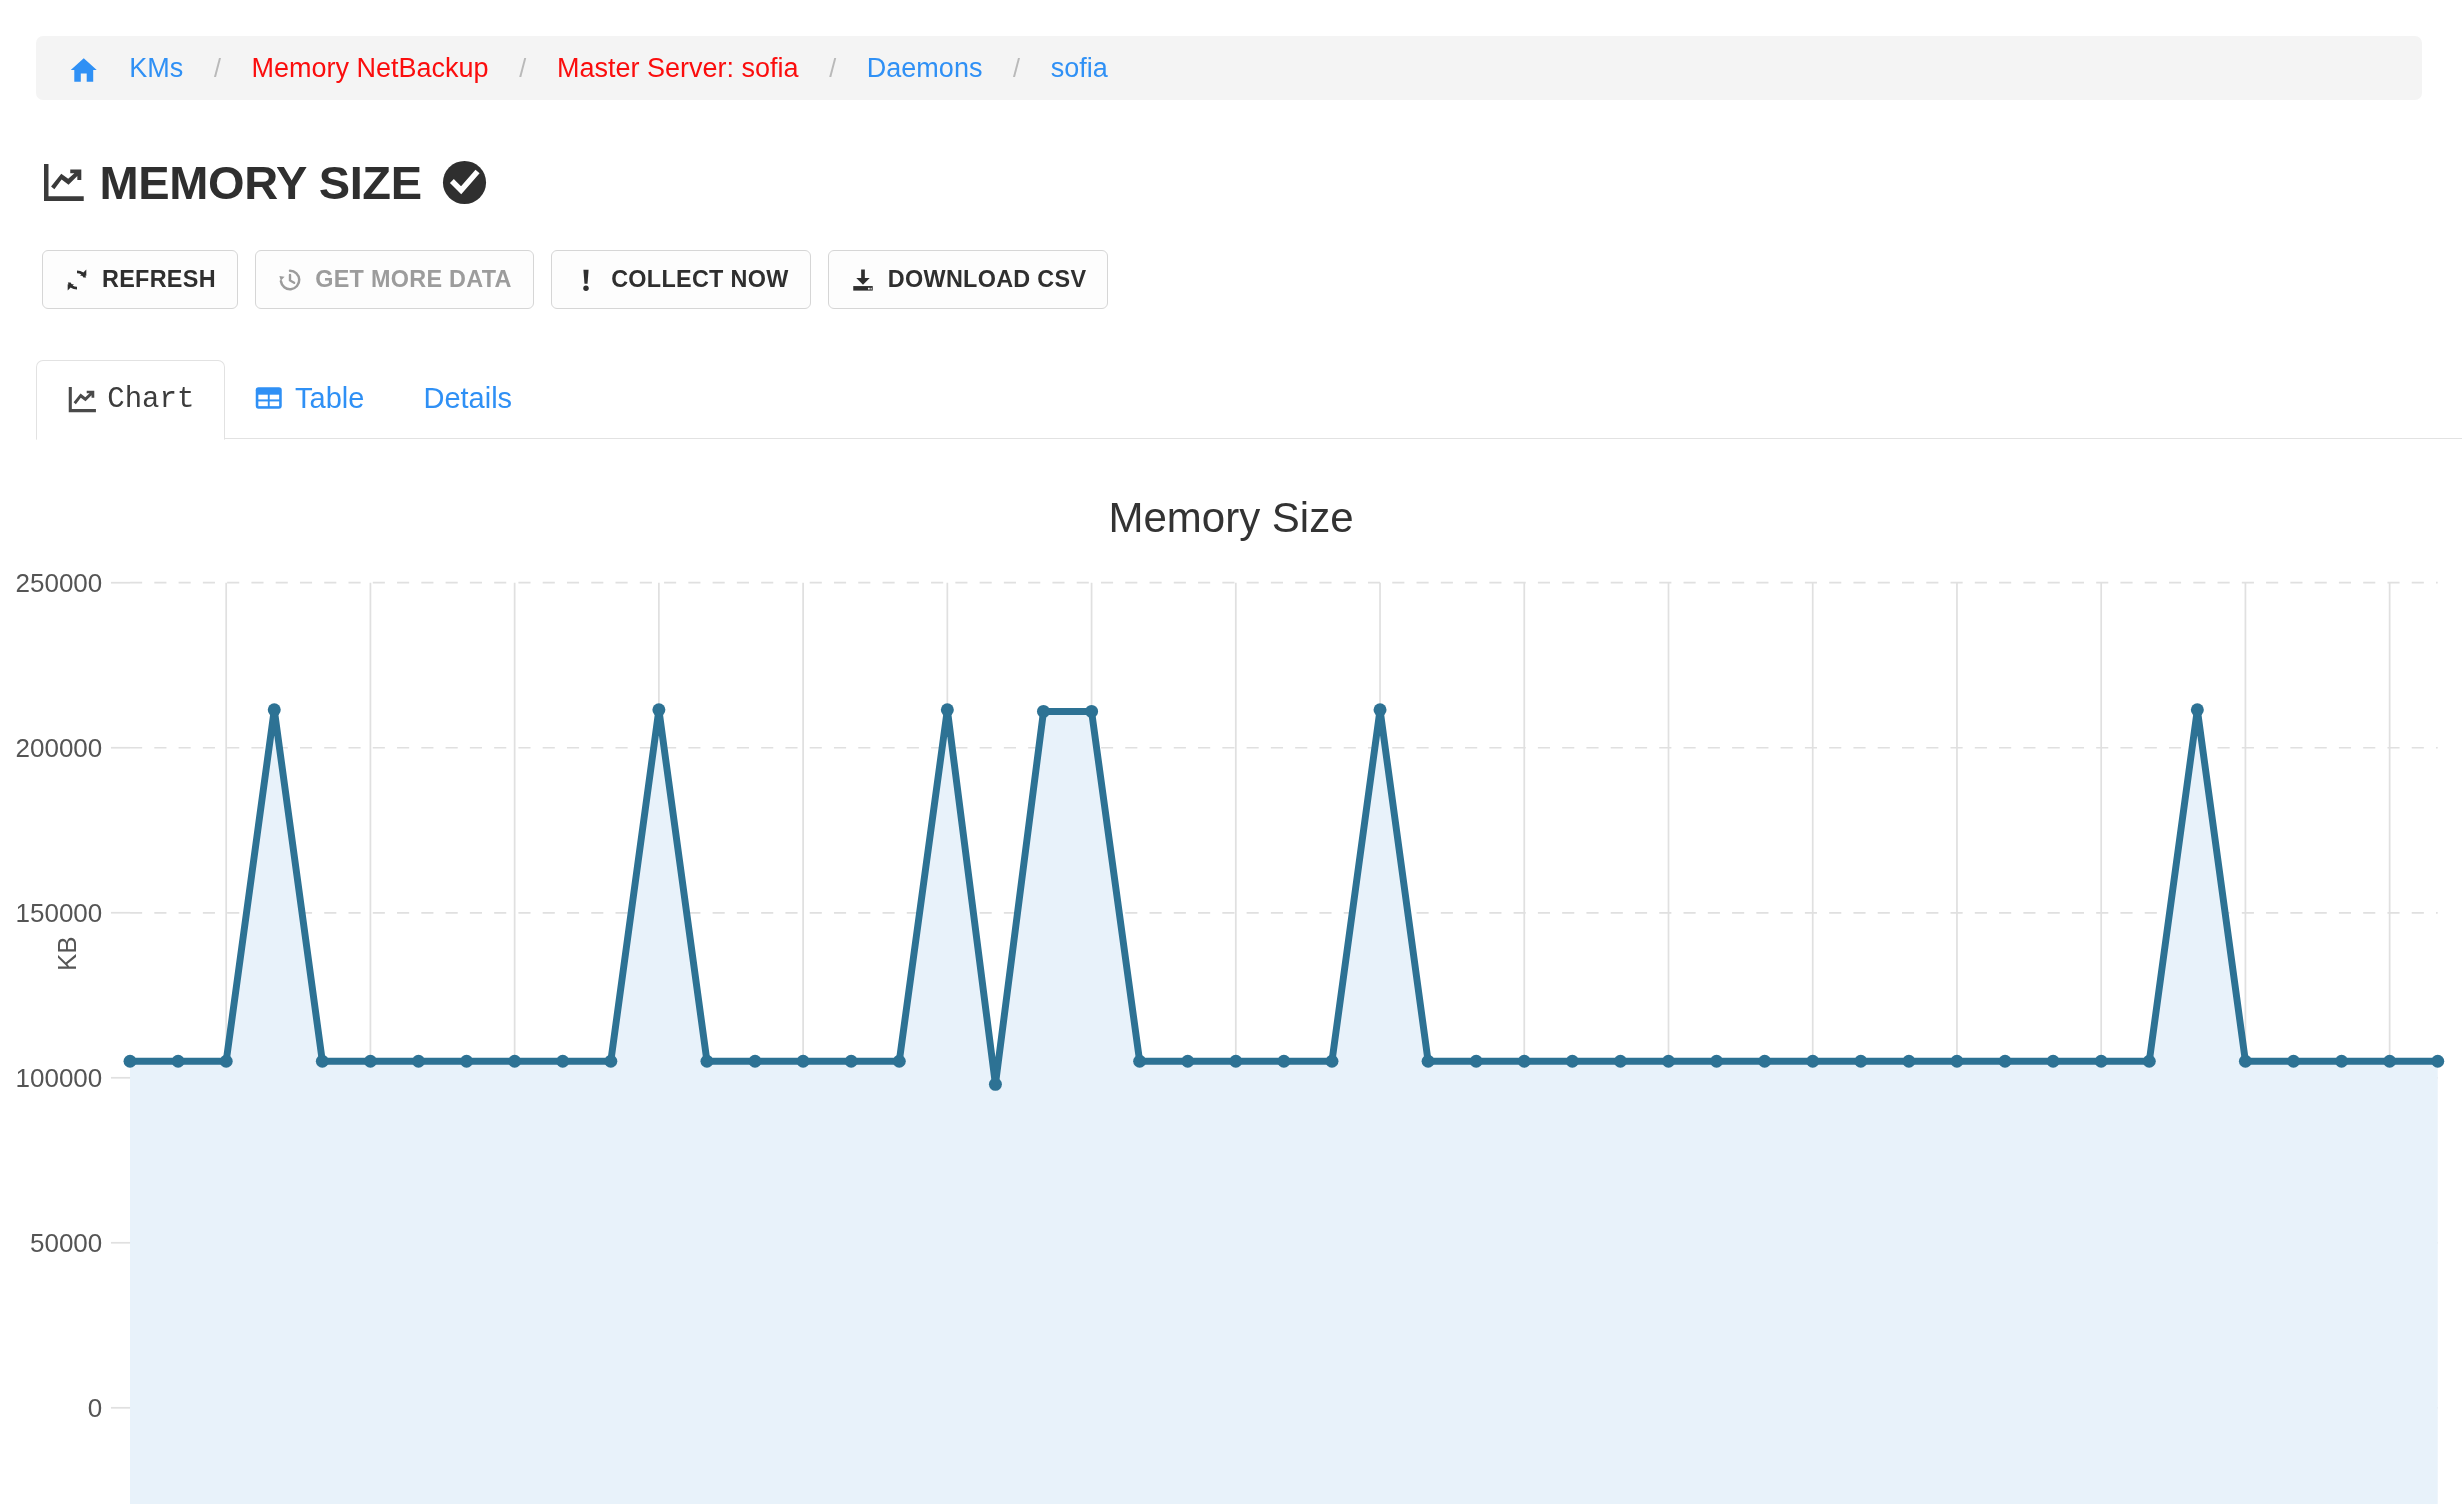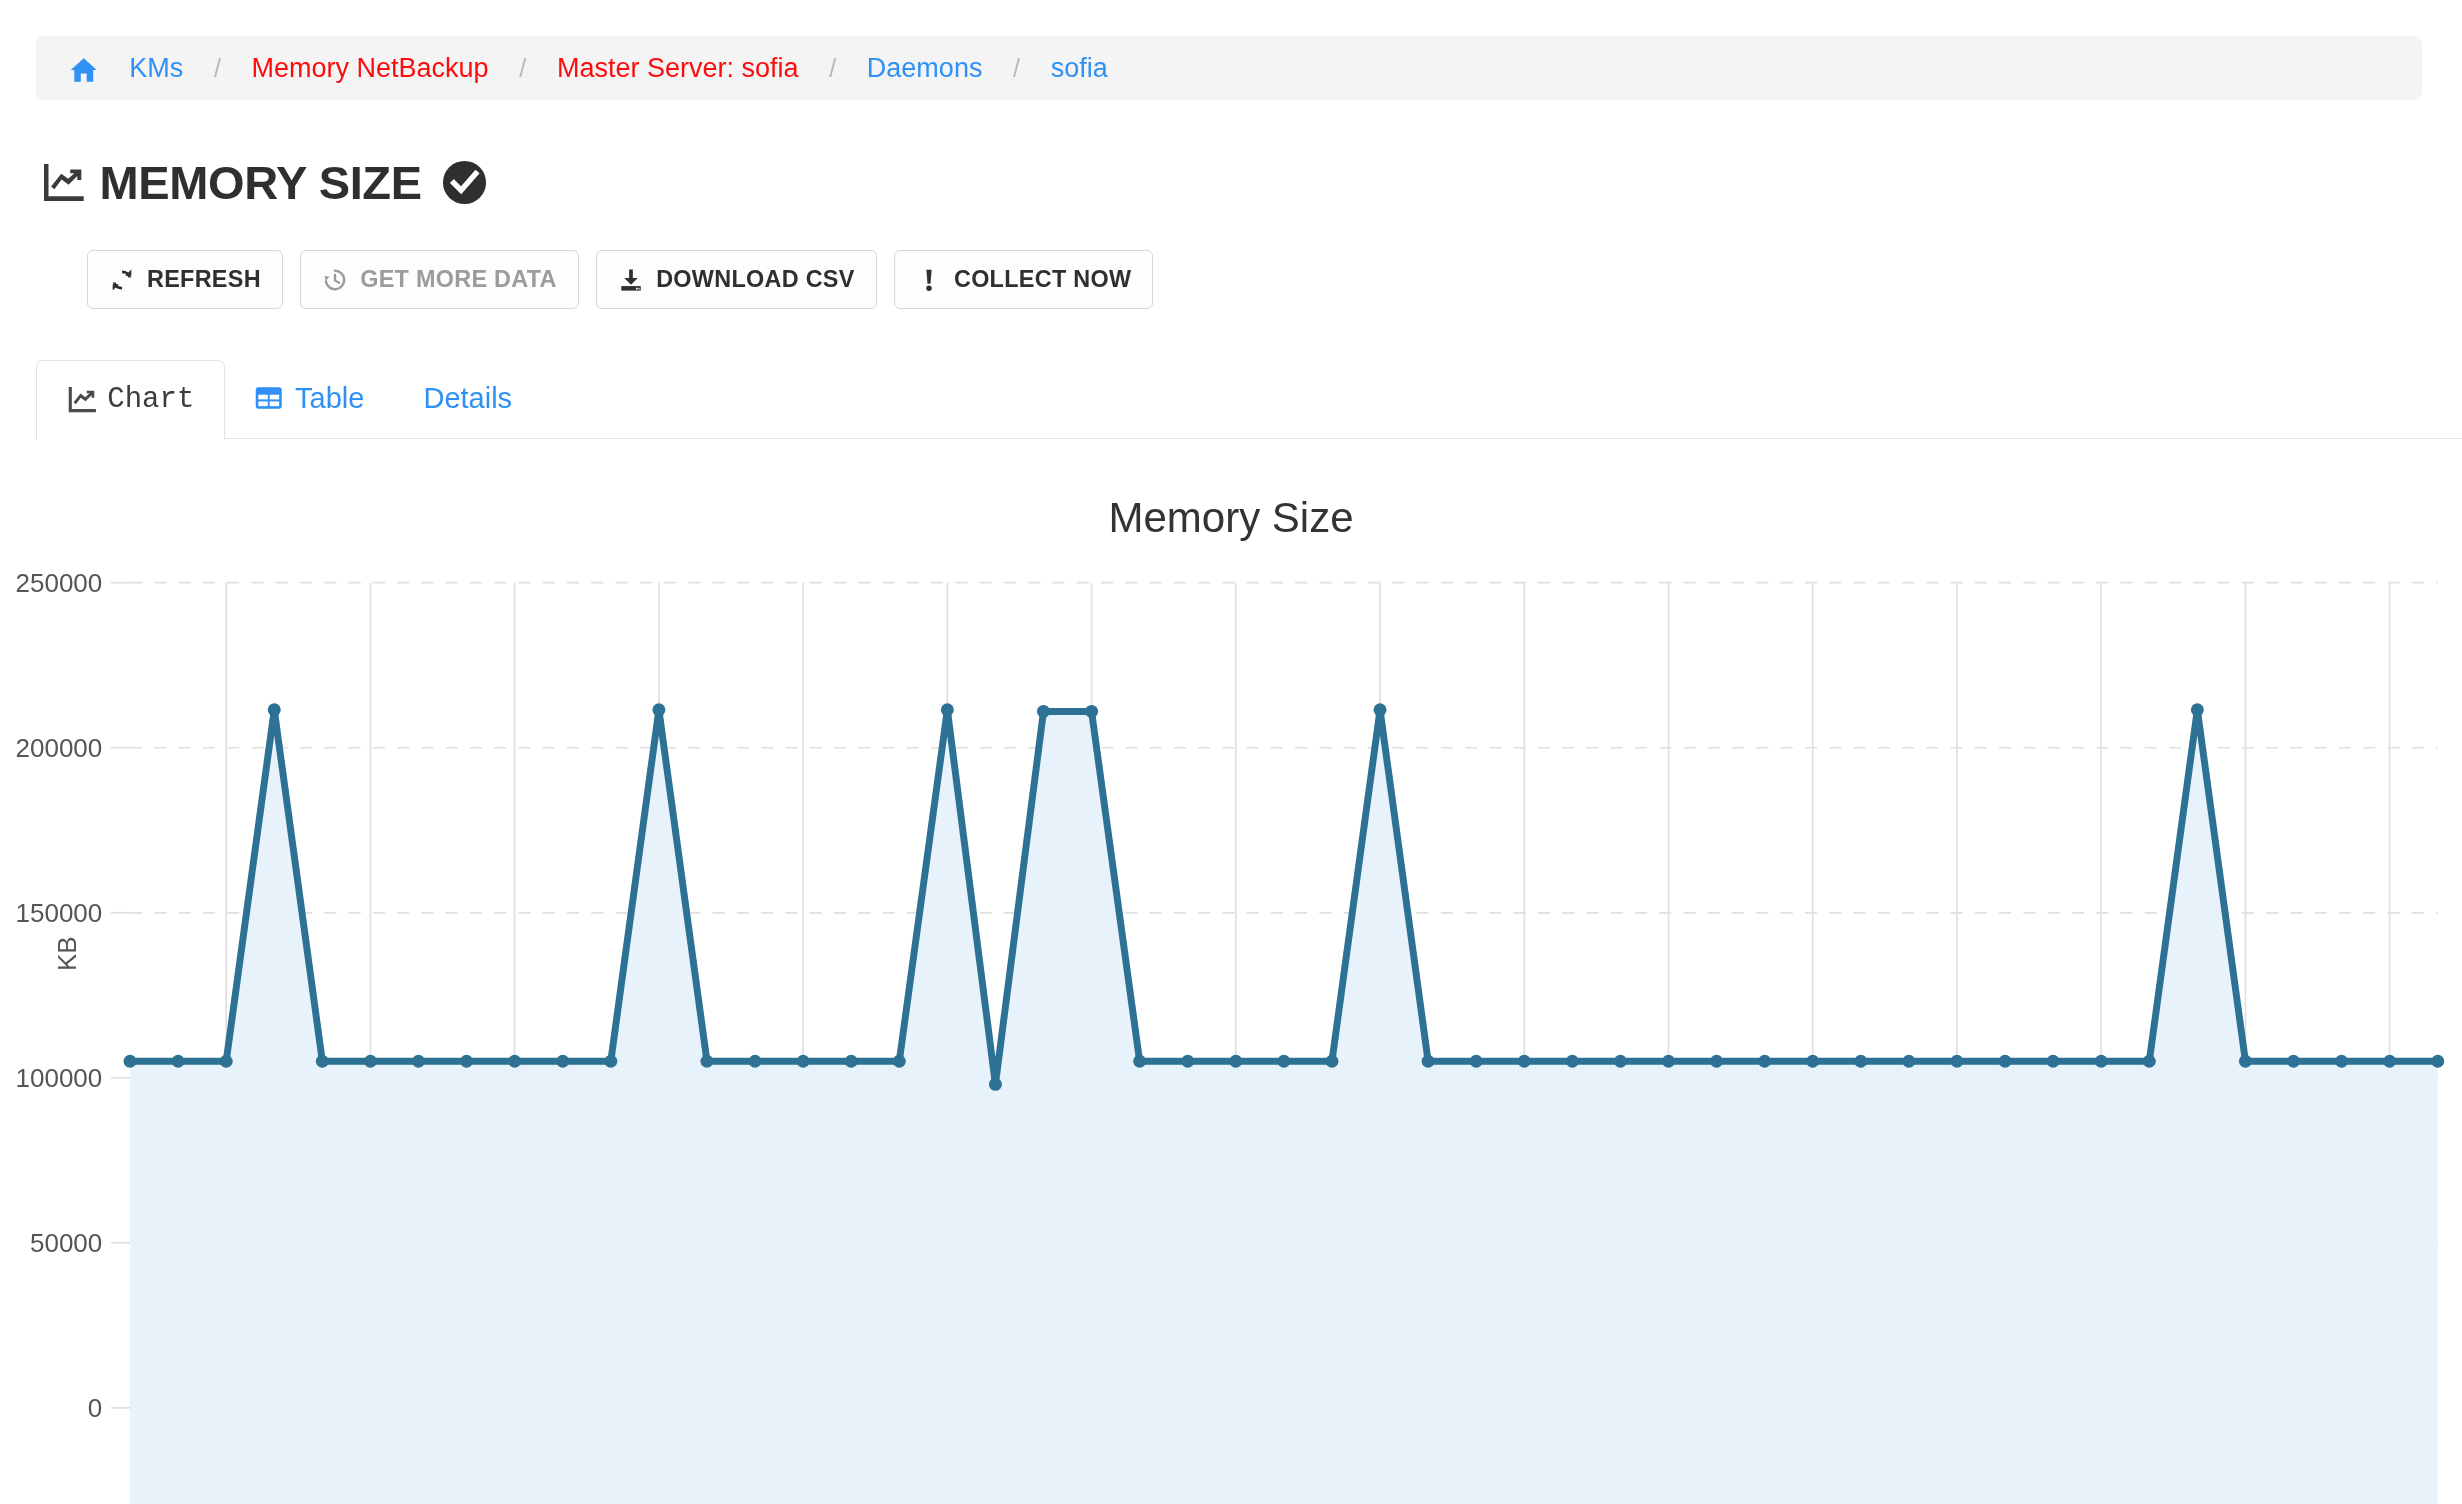--- a/index.html
+++ b/index.html
@@ -48,21 +48,21 @@
   .page-title {
     font-size: 47px; font-weight: bold; color: #2f2f2f;
     letter-spacing: -0.4px; line-height: 1;
     font-family: "Liberation Sans", sans-serif;
   }
   .check-badge { width: 45px; height: 45px; display: block; margin-left: 5.2px; }
 
   
   .toolbar {
     position: absolute; left: 42px; top: 250px;
-    display: flex; align-items: center; gap: 17.3px; margin-left: 45px;
+    display: flex; align-items: center; gap: 17.3px;
   }
   .tb-btn {
     height: 59px;
     border: 0.9px solid #d6d6d6;
     background: #fdfdfd;
     border-radius: 6px;
     display: flex; align-items: center; gap: 12px;
     padding: 0 21px;
     font-size: 23.4px; font-weight: bold;
     letter-spacing: 0.3px;
@@ -183,37 +183,37 @@
           <path d="M2.2 8.2 L7.0 9.0 L3.5 12.8 Z" fill="#9c9c9c"></path>
           <path d="M12 7.4 L12 12.4 L15.8 14.6" stroke="#9c9c9c" stroke-width="2.2" fill="none" stroke-linecap="round"></path>
         </svg>
       </span>
       <span>GET MORE DATA</span>
     </button>
 
     <button class="tb-btn">
       <span class="ic">
         <svg viewBox="0 0 24 24" width="26" height="26" aria-hidden="true">
+          <path d="M9.6 2.6 H14.4 L13.4 15.4 H10.6 Z" fill="#2f2f2f"></path>
+          <circle cx="12" cy="19.6" r="2.5" fill="#2f2f2f"></circle>
+        </svg>
+      </span>
+      <span>COLLECT NOW</span>
+    </button>
+
+    <button class="tb-btn">
+      <span class="ic">
+        <svg viewBox="0 0 24 24" width="26" height="26" aria-hidden="true">
           <path d="M10.3 2.2 H13.7 V10.2 H18.2 L12 16.4 L5.8 10.2 H10.3 Z" fill="#2f2f2f"></path>
           <path d="M3.0 17.6 H21.0 V21.8 H3.0 Z" fill="#2f2f2f"></path>
           <rect x="16.6" y="19.2" width="1.6" height="1.6" fill="#ffffff"></rect>
           <rect x="19.0" y="19.2" width="1.0" height="1.6" fill="#ffffff"></rect>
         </svg>
       </span>
       <span>DOWNLOAD CSV</span>
-    </button>
-
-    <button class="tb-btn">
-      <span class="ic">
-        <svg viewBox="0 0 24 24" width="26" height="26" aria-hidden="true">
-          <path d="M9.6 2.6 H14.4 L13.4 15.4 H10.6 Z" fill="#2f2f2f"></path>
-          <circle cx="12" cy="19.6" r="2.5" fill="#2f2f2f"></circle>
-        </svg>
-      </span>
-      <span>COLLECT NOW</span>
     </button>
   </div>
 
   <div class="tabs">
     <div class="tab active">
       <span class="tic">
         <svg viewBox="0 0 24 22" width="29.5" height="26" aria-hidden="true">
           <path d="M1 0 H3.6 V18.6 H24 V21.4 H1 Z" fill="#4a4a4a"></path>
           <path d="M16.2 3.2 H22.6 V9.2 H20.3 V7.0 L15.2 12.0 L11.2 9.0 L7.0 14.6 L5.1 13.0 L11.0 5.6 L15.0 8.6 L18.6 5.3 H16.2 Z" fill="#4a4a4a"></path>
         </svg>

